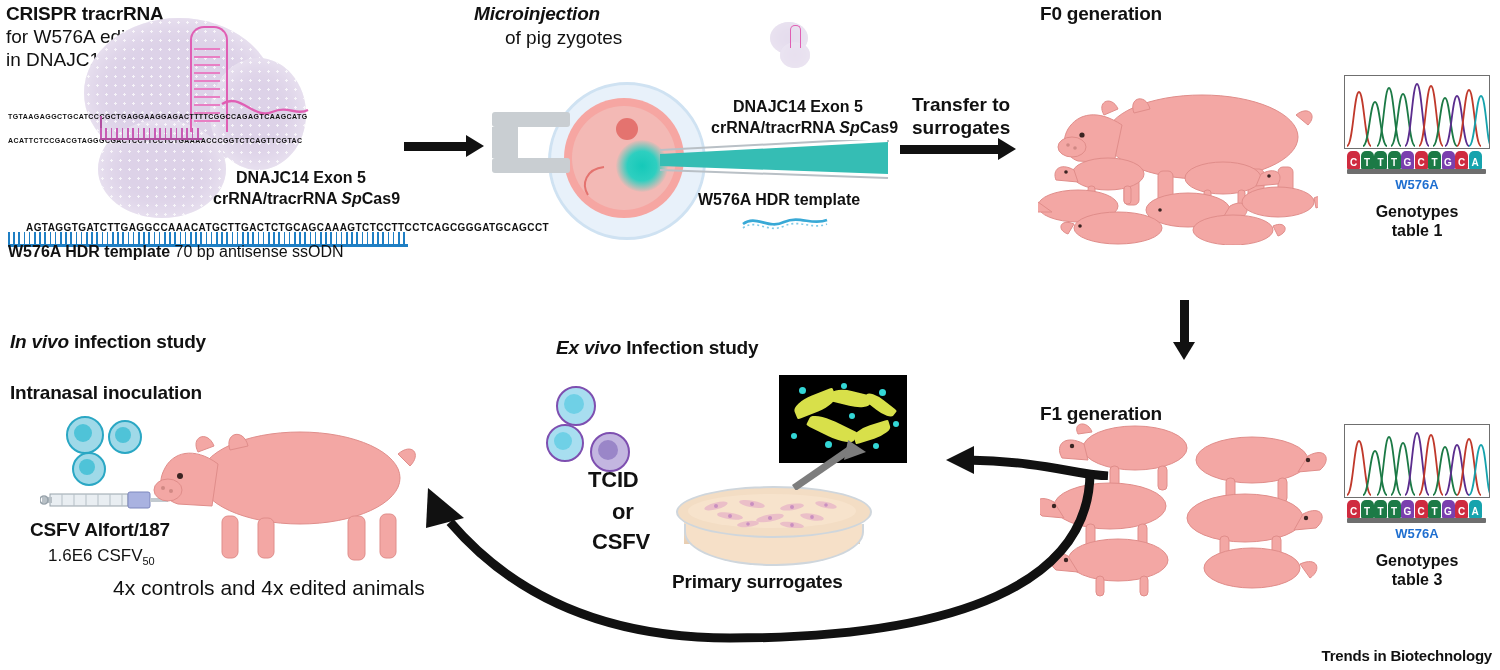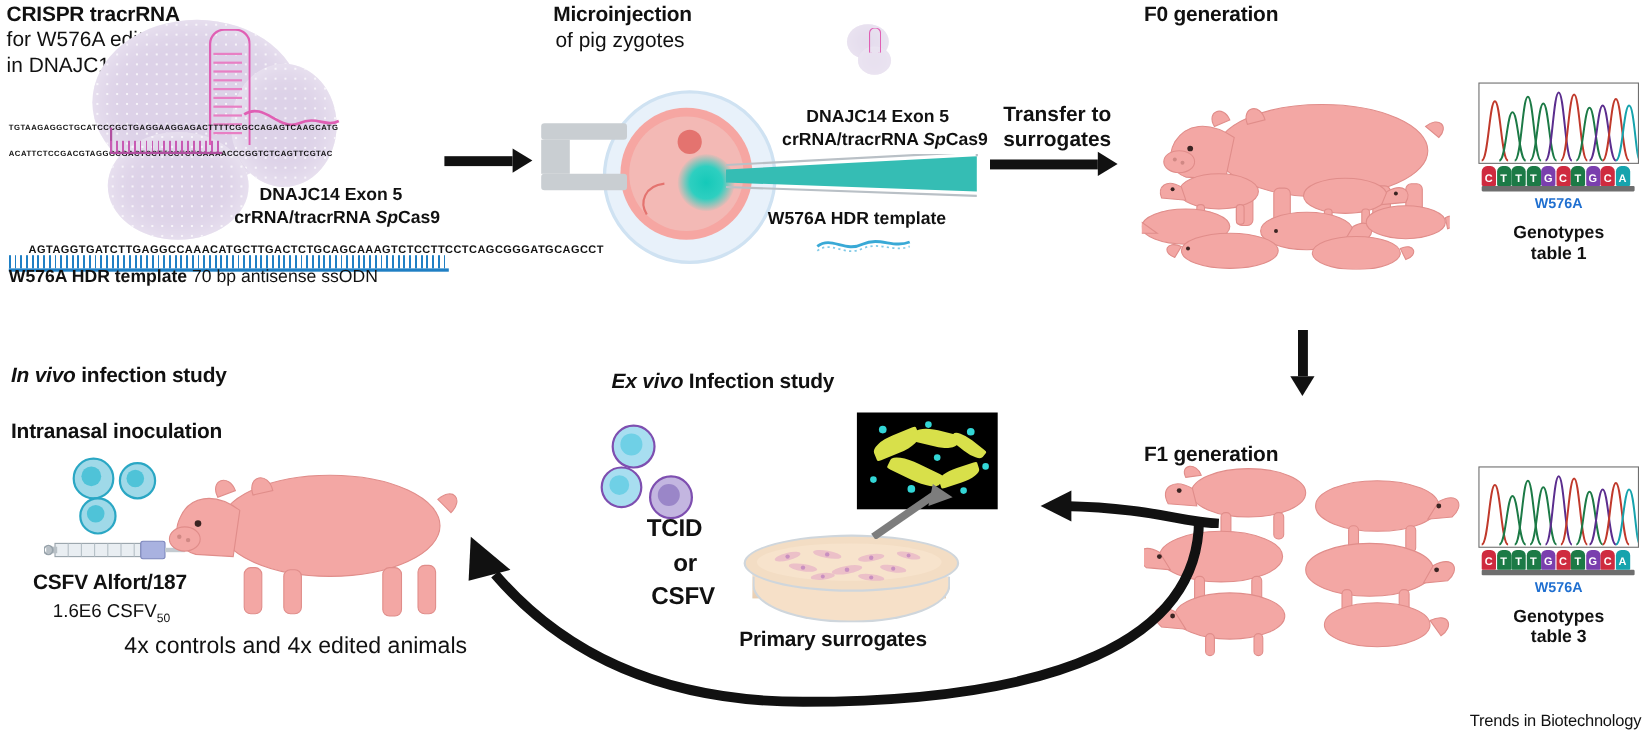--- a/index.html
+++ b/index.html
@@ -69,21 +69,21 @@
   .dish-body{position:absolute;background:#f6e0c8;}
 
   
   .micro{position:absolute;background:#000;}
   .cell{position:absolute;background:#d8e04a;border-radius:50% 8% 50% 8%;}
   .dot-c{position:absolute;background:#33d6d6;border-radius:50%;}
 
   
   .syr{position:absolute;}
 
-  .credit{position:absolute;right:8px;bottom:6px;font-weight:normal;font-size:15px;letter-spacing:-.2px;}
+  .credit{position:absolute;right:8px;bottom:6px;font-weight:bold;font-size:15px;letter-spacing:-.2px;}
 </style>
 </head>
 <body>
 
 <div class="abs hdr" style="left:6px;top:2px;">
   <span>CRISPR tracrRNA</span>
 </div>
 <div class="abs sub" style="left:6px;top:25px;">
   <span>for W576A edit</span>
 </div>
@@ -138,21 +138,21 @@
 <div class="abs" style="left:8px;top:232px;width:400px;height:12px;
      background-image:repeating-linear-gradient(90deg,#1f7fc4 0 1.7px, transparent 1.7px 5.2px);"></div>
 <div class="abs" style="left:8px;top:244px;width:400px;height:3px;background:#1f7fc4;"></div>
 <div class="abs lbl nowrap" style="left:8px;top:242px;font-weight:normal;">
   <span class="bold">W576A HDR template</span><span> 70 bp antisense ssODN</span>
 </div>
 
 <div class="ar-line" style="left:404px;top:142px;width:62px;height:9px;"></div>
 <div class="ar-head ar-right" style="left:466px;top:135px;"></div>
 
-<div class="abs hdr" style="left:503px;top:2px;">
+<div class="abs hdr" style="left:474px;top:2px;font-style:italic;">
   <span>Microinjection</span>
 </div>
 <div class="abs sub" style="left:505px;top:26px;">
   <span>of pig zygotes</span>
 </div>
 
 <div class="abs" style="left:768px;top:20px;width:56px;height:52px;">
   <div class="blob" style="left:2px;top:2px;width:38px;height:32px;"></div>
   <div class="blob" style="left:12px;top:22px;width:30px;height:26px;"></div>
   <div style="position:absolute;left:22px;top:5px;width:9px;height:22px;border:1.6px solid #e05fb4;border-bottom:none;border-radius:5px 5px 0 0;"></div>

